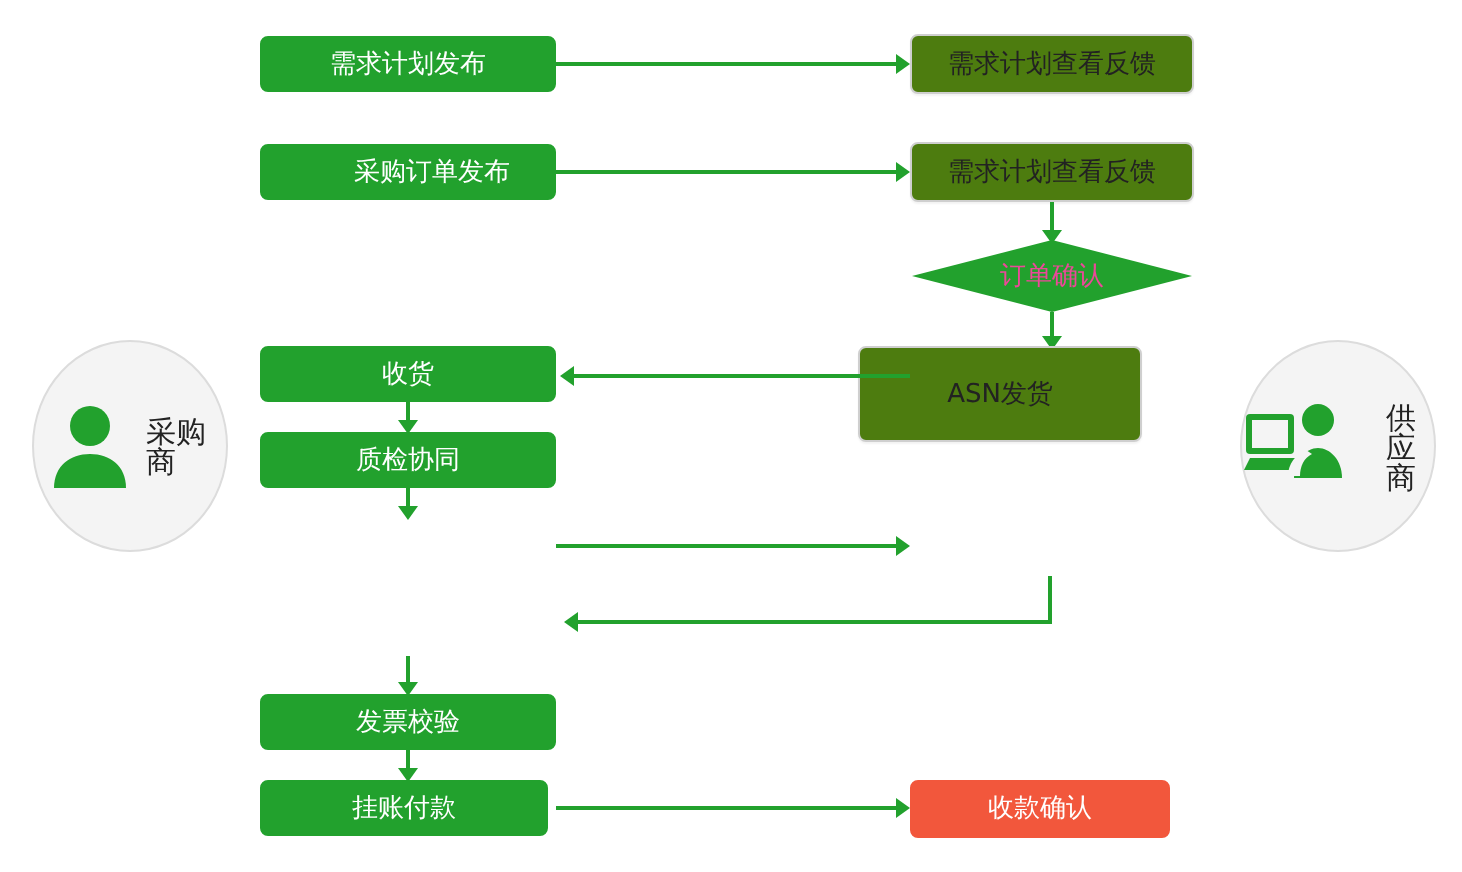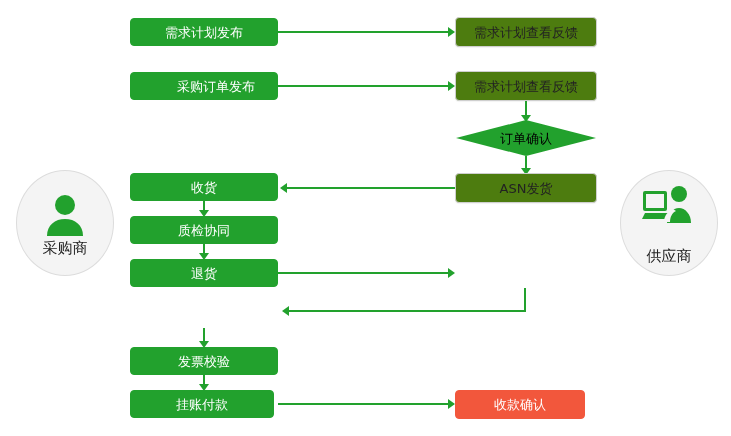--- a/index.html
+++ b/index.html
@@ -12,21 +12,21 @@
   #stage{position:relative;width:731px;height:436px;}
 
   
   .actor{
     position:absolute;
     width:98px;height:106px;
     border-radius:50%;
     background:#f4f4f4;
     border:1px solid #dcdcdc;
     box-sizing:border-box;
-    display:flex;flex-direction:column;
+    display:flex;flex-direction:row;
     align-items:center;justify-content:center;
   }
   .actor .glyph{width:56px;height:48px;display:block;}
   .actor .actor-label{
     font-size:15px;color:#222;margin-top:2px;line-height:1;
   }
 
   
   .node{
     position:absolute;box-sizing:border-box;
@@ -43,21 +43,21 @@
   .node.red{background:#f2573c;color:#ffffff;border:1px solid #f2573c;}
 
   
   .diamond{
     position:absolute;
     display:flex;align-items:center;justify-content:center;
     font-size:13px;line-height:1;white-space:nowrap;
   }
   .diamond .dshape{position:absolute;inset:0;}
   .diamond .dtext{position:relative;z-index:2;}
-  .diamond.green .dtext{color:#000000;}
+  .diamond.green .dtext{color:#ec4899;}
   .diamond.grey .dtext{color:#222222;}
 
   
   .conn{position:absolute;background:#22a12d;}
   .h{height:2px;}
   .v{width:2px;}
   .arrow{position:absolute;width:0;height:0;}
   .arrow.right{border-left:7px solid #22a12d;border-top:5px solid transparent;border-bottom:5px solid transparent;}
   .arrow.left{border-right:7px solid #22a12d;border-top:5px solid transparent;border-bottom:5px solid transparent;}
   .arrow.down{border-top:7px solid #22a12d;border-left:5px solid transparent;border-right:5px solid transparent;}
@@ -115,44 +115,41 @@
   <div class="diamond green" style="left:456px;top:120px;width:140px;height:36px;">
     <svg class="dshape" viewBox="0 0 140 36" preserveAspectRatio="none">
       <polygon points="70,0 140,18 70,36 0,18" fill="#22a12d"></polygon>
     </svg>
     <span class="dtext">订单确认</span>
   </div>
 
   <div class="conn v" style="left:525px;top:156px;height:15px;"></div>
   <div class="arrow down" style="left:521px;top:168px;"></div>
 
-  <div class="node grey" style="left:455px;top:173px;width:142px;height:30px;">
+  <div class="node grey" style="left:429px;top:173px;width:142px;height:48px;">
     <span>ASN发货</span>
   </div>
 
   <div class="conn h" style="left:287px;top:187px;width:168px;"></div>
   <div class="arrow left" style="left:280px;top:183px;"></div>
 
   <div class="node green" style="left:130px;top:173px;width:148px;height:28px;">
     <span>收货</span>
   </div>
 
   <div class="conn v" style="left:203px;top:201px;height:12px;"></div>
   <div class="arrow down" style="left:199px;top:210px;"></div>
 
   <div class="node green" style="left:130px;top:216px;width:148px;height:28px;">
     <span>质检协同</span>
   </div>
 
   <div class="conn v" style="left:203px;top:244px;height:12px;"></div>
   <div class="arrow down" style="left:199px;top:253px;"></div>
 
-  <div class="node green" style="left:130px;top:259px;width:148px;height:28px;">
-    <span>退货</span>
-  </div>
 
   <div class="conn h" style="left:278px;top:272px;width:170px;"></div>
   <div class="arrow right" style="left:448px;top:268px;"></div>
 
 
   <div class="conn v" style="left:524px;top:288px;height:24px;"></div>
   <div class="conn h" style="left:289px;top:310px;width:237px;"></div>
   <div class="arrow left" style="left:282px;top:306px;"></div>
 
 

